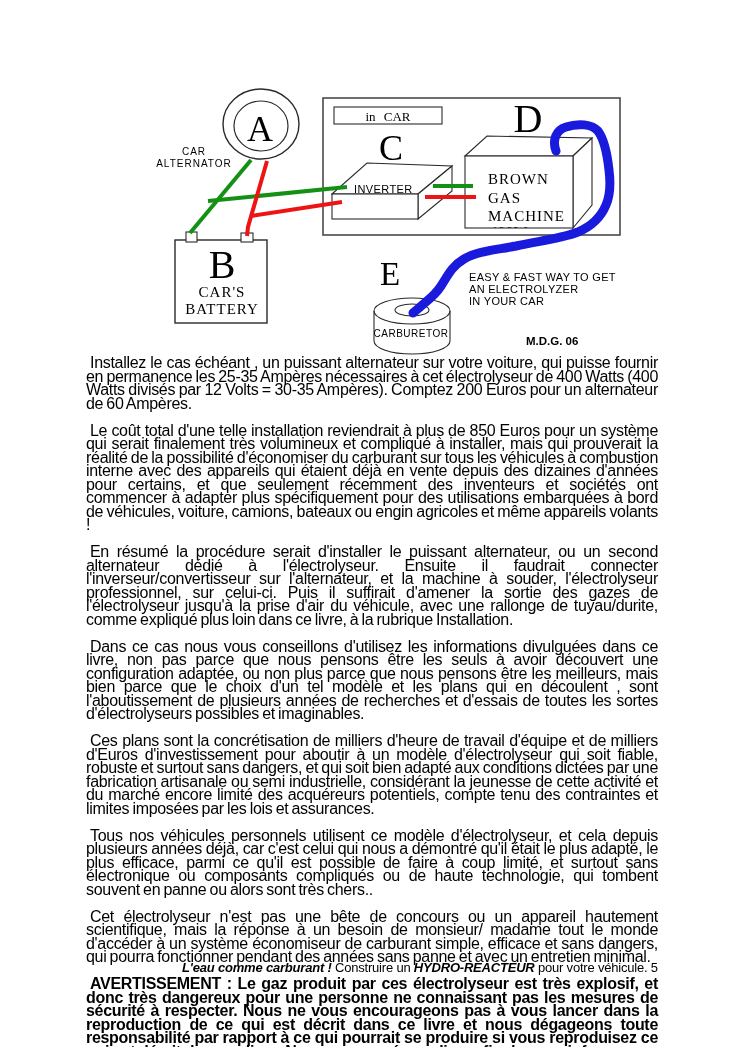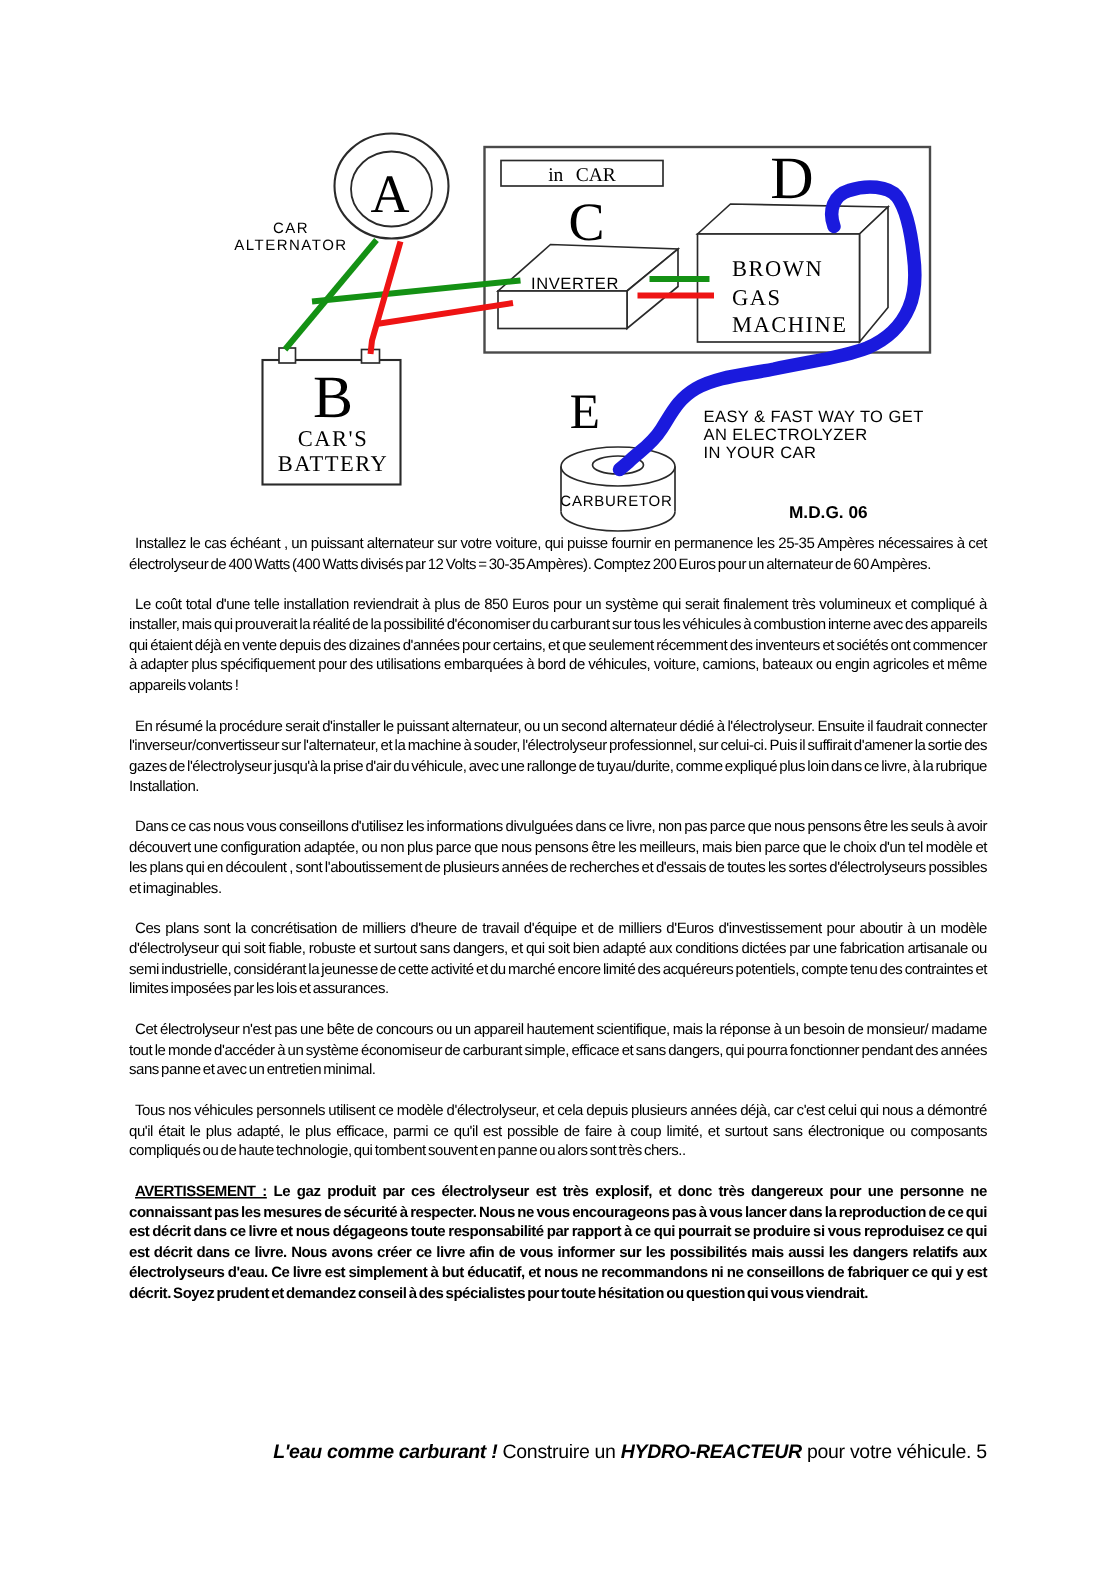--- a/index.html
+++ b/index.html
@@ -1,24 +1,24 @@
 <!DOCTYPE html>
 <html><head>
 <meta charset="utf-8">
 <style>
   html,body{margin:0;padding:0;background:#e8e8e8;}
   .page{position:relative;width:740px;height:1047px;background:#ffffff;margin:0 auto;overflow:hidden;
         font-family:"Liberation Sans",sans-serif;color:#000;}
   .diagram-svg{position:absolute;left:0;top:0;width:740px;height:360px;}
   .textblock{position:absolute;left:86px;top:356px;width:572px;}
-  .para{margin:0 0 13.5px 0;font-size:10px;line-height:13.5px;letter-spacing:-0.3px;word-spacing:-1px;
+  .para{margin:0 0 13.5px 0;font-size:16px;line-height:13.5px;letter-spacing:-0.3px;word-spacing:-1px;
         text-align:justify;text-indent:4px;}
   .para.bold{font-weight:bold;}
   .lead-bold{font-weight:bold;}
-  .warn-label{font-weight:bold;text-decoration:underline;}
+  .warn-label{font-weight:bold;}
   .footer{position:absolute;left:110px;top:960px;width:620px;text-align:center;font-size:13px;
           letter-spacing:-0.2px;}
   .footer .bi{font-weight:bold;font-style:italic;}
   
   text{fill:#000;}
   .serif{font-family:"Liberation Serif","DejaVu Serif",serif;}
   .sans{font-family:"Liberation Sans",sans-serif;}
   .big-letter{font-size:36px;}
   .huge-letter{font-size:40px;}
   .e-letter{font-size:33px;}
@@ -99,22 +99,22 @@
              C 496 250, 478 251, 464 259 C 452 266, 448 275, 441 286
              C 434 297, 426 301, 419 308 L 413 313" fill="none" stroke-width="9" stroke-linecap="round" stroke="#1a1add"></path>
   </svg>
 
   <div class="textblock">
     <p class="para">Installez le cas échéant , un puissant alternateur sur votre voiture, qui puisse fournir en permanence les 25-35 Ampères nécessaires à cet électrolyseur de 400 Watts (400 Watts divisés par 12 Volts = 30-35 Ampères). Comptez 200 Euros pour un alternateur de 60 Ampères.</p>
     <p class="para">Le coût total d'une telle installation reviendrait à plus de 850 Euros pour un système qui serait finalement très volumineux et compliqué à installer, mais qui prouverait la réalité de la possibilité d'économiser du carburant sur tous les véhicules à combustion interne avec des appareils qui étaient déjà en vente depuis des dizaines d'années pour certains, et que seulement récemment des inventeurs et sociétés ont commencer à adapter plus spécifiquement pour des utilisations embarquées à bord de véhicules, voiture, camions, bateaux ou engin agricoles et même appareils volants !</p>
     <p class="para">En résumé la procédure serait d'installer le puissant alternateur, ou un second alternateur dédié à l'électrolyseur. Ensuite il faudrait connecter l'inverseur/convertisseur sur l'alternateur, et la machine à souder, l'électrolyseur professionnel, sur celui-ci. Puis il suffirait d'amener la sortie des gazes de l'électrolyseur jusqu'à la prise d'air du véhicule, avec une rallonge de tuyau/durite, comme expliqué plus loin dans ce livre, à la rubrique Installation.</p>
     <p class="para">Dans ce cas nous vous conseillons d'utilisez les informations divulguées dans ce livre, non pas parce que nous pensons être les seuls à avoir découvert une configuration adaptée, ou non plus parce que nous pensons être les meilleurs, mais bien parce que le choix d'un tel modèle et les plans qui en découlent , sont l'aboutissement de plusieurs années de recherches et d'essais de toutes les sortes d'électrolyseurs possibles et imaginables.</p>
     <p class="para">Ces plans sont la concrétisation de milliers d'heure de travail d'équipe et de milliers d'Euros d'investissement pour aboutir à un modèle d'électrolyseur qui soit fiable, robuste et surtout sans dangers, et qui soit bien adapté aux conditions dictées par une fabrication artisanale ou semi industrielle, considérant la jeunesse de cette activité et du marché encore limité des acquéreurs potentiels, compte tenu des contraintes et limites imposées par les lois et assurances.</p>
+    <p class="para">Tous nos véhicules personnels utilisent ce modèle d'électrolyseur, et cela depuis plusieurs années déjà, car c'est celui qui nous a démontré qu'il était le plus adapté, le plus efficace, parmi ce qu'il est possible de faire à coup limité, et surtout sans électronique ou composants compliqués ou de haute technologie, qui tombent souvent en panne ou alors sont très chers..</p>
     <p class="para">Cet électrolyseur n'est pas une bête de concours ou un appareil hautement scientifique, mais la réponse à un besoin de monsieur/ madame tout le monde d'accéder à un système économiseur de carburant simple, efficace et sans dangers, qui pourra fonctionner pendant des années sans panne et avec un entretien minimal.</p>
-    <p class="para">Tous nos véhicules personnels utilisent ce modèle d'électrolyseur, et cela depuis plusieurs années déjà, car c'est celui qui nous a démontré qu'il était le plus adapté, le plus efficace, parmi ce qu'il est possible de faire à coup limité, et surtout sans électronique ou composants compliqués ou de haute technologie, qui tombent souvent en panne ou alors sont très chers..</p>
     <p class="para bold"><span class="warn-label">AVERTISSEMENT :</span><span> Le gaz produit par ces électrolyseur est très explosif, et donc très dangereux pour une personne ne connaissant pas les mesures de sécurité à respecter. Nous ne vous encourageons pas à vous lancer dans la reproduction de ce qui est décrit dans ce livre et nous dégageons toute responsabilité par rapport à ce qui pourrait se produire si vous reproduisez ce qui est décrit dans ce livre. Nous avons créer ce livre afin de vous informer sur les possibilités mais aussi les dangers relatifs aux électrolyseurs d'eau. Ce livre est simplement à but éducatif, et nous ne recommandons ni ne conseillons de fabriquer ce qui y est décrit. Soyez prudent et demandez conseil à des spécialistes pour toute hésitation ou question qui vous viendrait.</span></p>
   </div>
 
   <div class="footer">
     <span class="bi">L'eau comme carburant !</span><span> Construire un </span><span class="bi">HYDRO-REACTEUR</span><span> pour votre véhicule. </span><span>5</span>
   </div>
 
 </div>
 
 </body></html>

